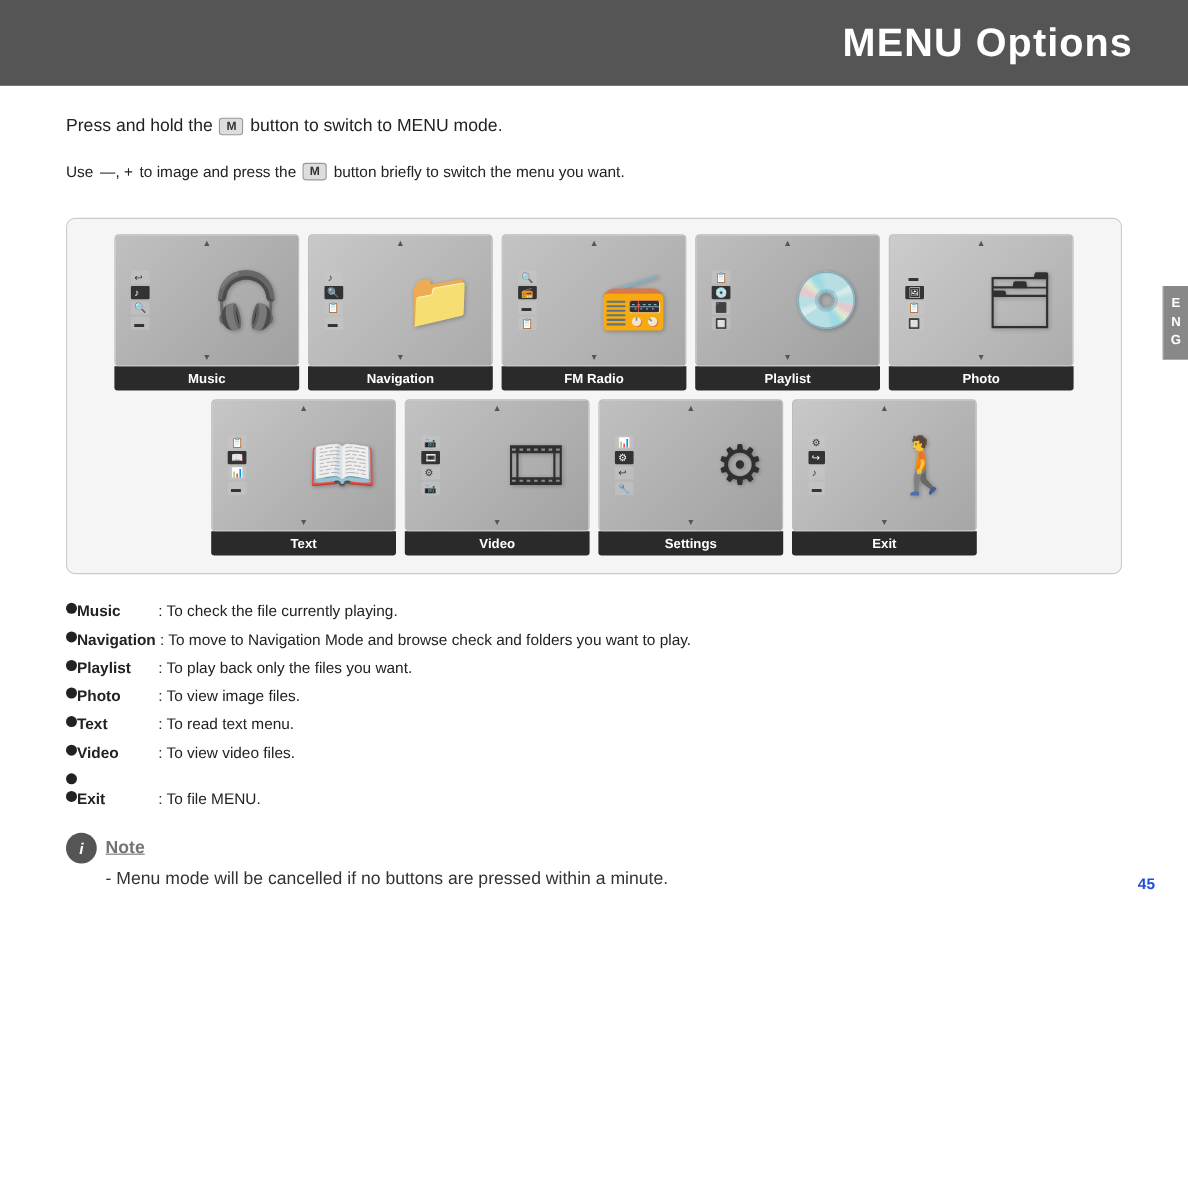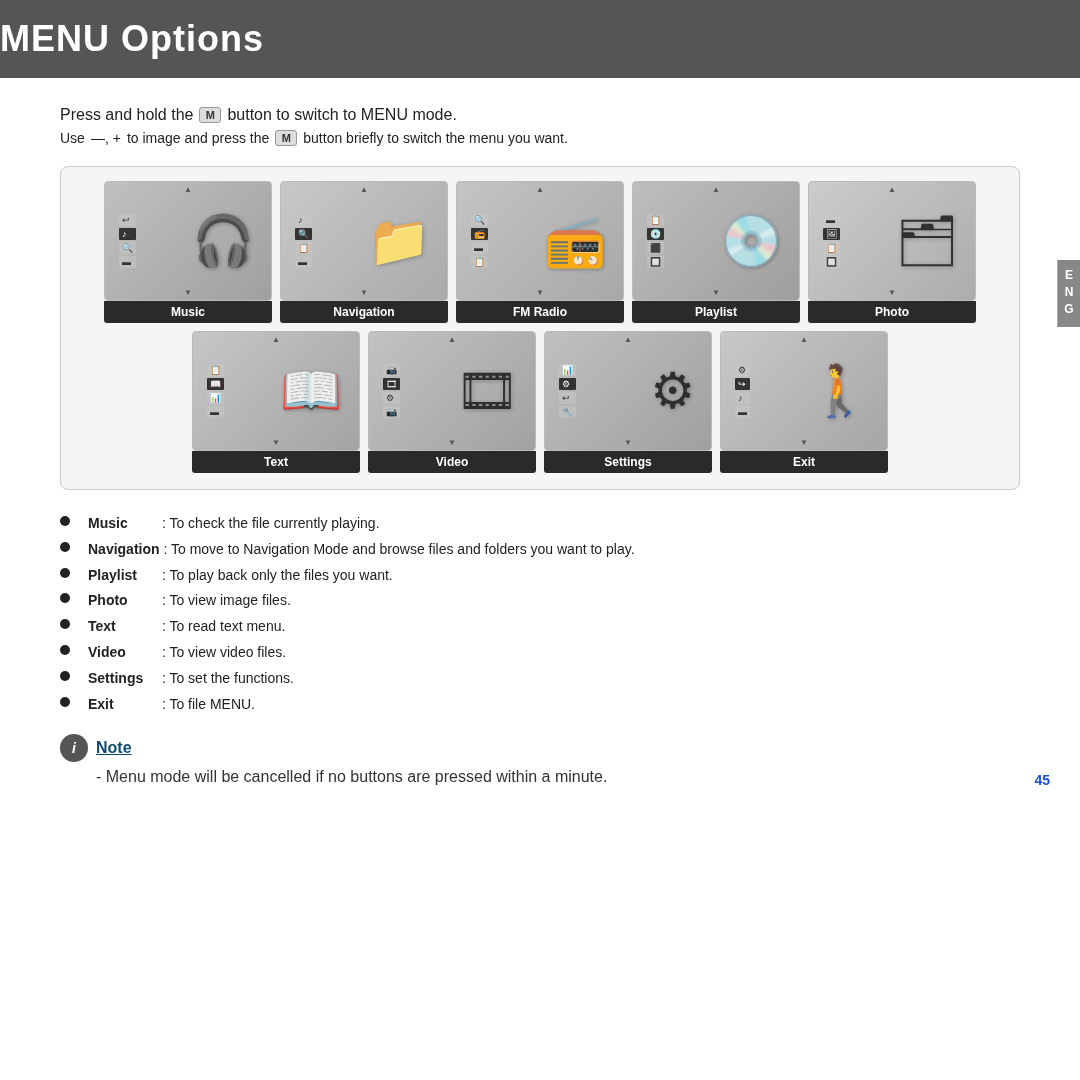--- a/index.html
+++ b/index.html
@@ -10,20 +10,21 @@
       font-family: Arial, sans-serif;
       font-size: 14px;
       color: #222;
       overflow: hidden;
     }
 
     
     .page-header {
       background: #555555;
       padding: 18px 30px 18px 0;
+      text-align: right;
       position: relative;
     }
     .page-header h1 {
       color: #ffffff;
       font-size: 36px;
       font-weight: bold;
       letter-spacing: 1px;
       padding-right: 20px;
     }
 
@@ -43,28 +44,28 @@
       border-left: 1px solid #aaa;
     }
 
     .content {
       padding: 28px 60px 20px 60px;
       position: relative;
     }
 
     .intro-line1 {
       font-size: 16px;
-      margin-bottom: 6px;
+      margin-bottom: 24px;
       display: flex;
       align-items: center;
       gap: 6px;
     }
     .intro-line2 {
       font-size: 14px;
-      margin-bottom: 20px;
+      margin-bottom: 34px;
       display: flex;
       align-items: center;
       gap: 6px;
     }
 
     .m-button {
       display: inline-block;
       background: #ddd;
       border: 1px solid #999;
       border-radius: 3px;
@@ -127,21 +128,21 @@
 
     
     .descriptions {
       margin-bottom: 18px;
       line-height: 1.7;
     }
 
     .desc-item {
       display: flex;
       align-items: flex-start;
-      gap: 18px;
+      gap: 0;
       margin-bottom: 2px;
     }
 
     .bullet-circle {
       width: 10px;
       height: 10px;
       border-radius: 50%;
       background: #222;
       display: inline-block;
       flex-shrink: 0;
@@ -180,21 +181,21 @@
       font-size: 14px;
       display: flex;
       align-items: center;
       justify-content: center;
       font-style: italic;
     }
 
     .note-title {
       font-size: 16px;
       font-weight: bold;
-      color: #0c4a6e;
+      color: #737373;
       text-decoration: underline;
     }
 
     .note-text {
       font-size: 16px;
       color: #333;
       padding-left: 36px;
     }
 
     
@@ -487,21 +488,21 @@
       <span class="bullet-circle"></span>
       <span class="desc-text">
         <span class="desc-key">Music</span>
         <span>: To check the file currently playing.</span>
       </span>
     </div>
     <div class="desc-item">
       <span class="bullet-circle"></span>
       <span class="desc-text">
         <span class="desc-key">Navigation</span>
-        <span>: To move to Navigation Mode and browse files and folders you want to play.</span>
+        <span>: To move to Navigation Mode and browse check and folders you want to play.</span>
       </span>
     </div>
     <div class="desc-item">
       <span class="bullet-circle"></span>
       <span class="desc-text">
         <span class="desc-key">Playlist</span>
         <span>: To play back only the files you want.</span>
       </span>
     </div>
     <div class="desc-item">
@@ -520,24 +521,20 @@
     </div>
     <div class="desc-item">
       <span class="bullet-circle"></span>
       <span class="desc-text">
         <span class="desc-key">Video</span>
         <span>: To view video files.</span>
       </span>
     </div>
     <div class="desc-item">
       <span class="bullet-circle"></span>
-      <span class="desc-text">
-        <span class="desc-key">Settings</span>
-        <span>: To set the functions.</span>
-      </span>
     </div>
     <div class="desc-item">
       <span class="bullet-circle"></span>
       <span class="desc-text">
         <span class="desc-key">Exit</span>
         <span>: To file MENU.</span>
       </span>
     </div>
   </div>
 

